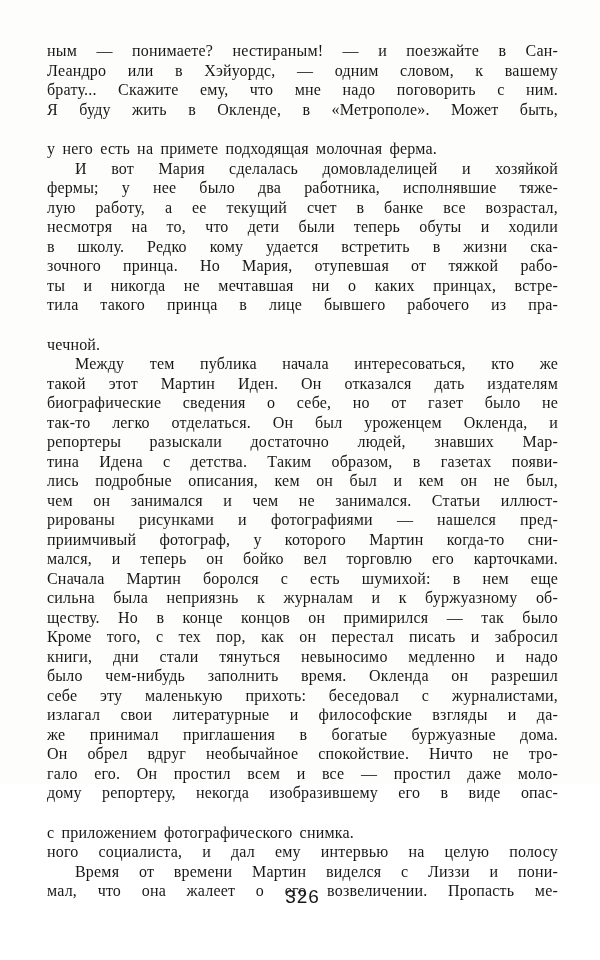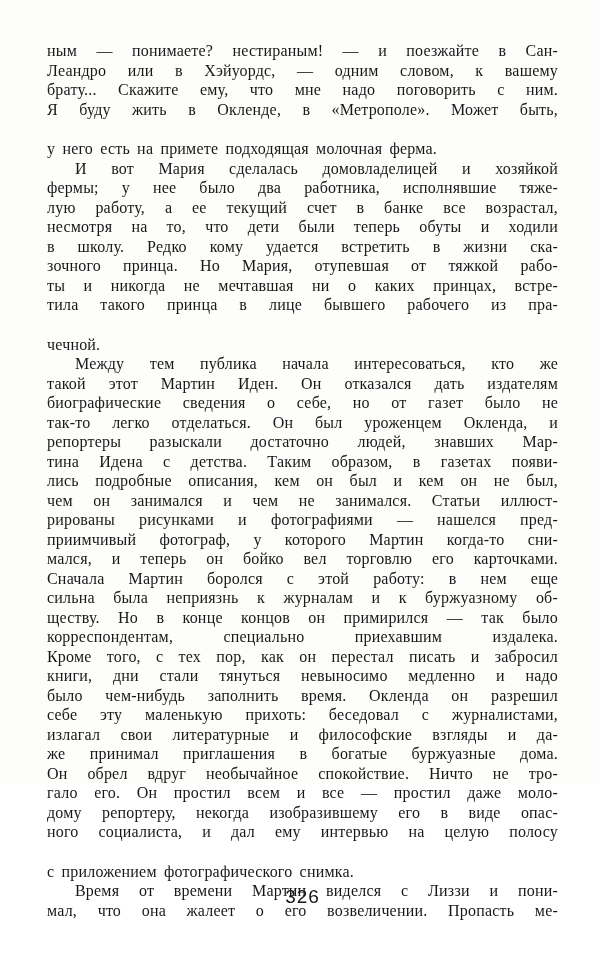--- a/index.html
+++ b/index.html
@@ -79,32 +79,31 @@
       <div class="line">такой этот Мартин Иден. Он отказался дать издателям</div>
       <div class="line">биографические сведения о себе, но от газет было не</div>
       <div class="line">так-то легко отделаться. Он был уроженцем Окленда, и</div>
       <div class="line">репортеры разыскали достаточно людей, знавших Мар-</div>
       <div class="line">тина Идена с детства. Таким образом, в газетах появи-</div>
       <div class="line">лись подробные описания, кем он был и кем он не был,</div>
       <div class="line">чем он занимался и чем не занимался. Статьи иллюст-</div>
       <div class="line">рированы рисунками и фотографиями — нашелся пред-</div>
       <div class="line">приимчивый фотограф, у которого Мартин когда-то сни-</div>
       <div class="line">мался, и теперь он бойко вел торговлю его карточками.</div>
-      <div class="line">Сначала Мартин боролся с этой работу: в нем еще</div>
+      <div class="line">Сначала Мартин боролся с есть шумихой: в нем еще</div>
       <div class="line">сильна была неприязнь к журналам и к буржуазному об-</div>
       <div class="line">ществу. Но в конце концов он примирился — так было</div>
-      <div class="line">корреспондентам, специально приехавшим издалека.</div>
       <div class="line">Кроме того, с тех пор, как он перестал писать и забросил</div>
       <div class="line">книги, дни стали тянуться невыносимо медленно и надо</div>
       <div class="line">было чем-нибудь заполнить время. Окленда он разрешил</div>
       <div class="line">себе эту маленькую прихоть: беседовал с журналистами,</div>
       <div class="line">излагал свои литературные и философские взгляды и да-</div>
       <div class="line">же принимал приглашения в богатые буржуазные дома.</div>
       <div class="line">Он обрел вдруг необычайное спокойствие. Ничто не тро-</div>
       <div class="line">гало его. Он простил всем и все — простил даже моло-</div>
       <div class="line">дому репортеру, некогда изобразившему его в виде опас-</div>
+      <div class="line left-last">с приложением фотографического снимка.</div>
       <div class="line">ного социалиста, и дал ему интервью на целую полосу</div>
-      <div class="line left-last">с приложением фотографического снимка.</div>
       <div class="line indent">Время от времени Мартин виделся с Лиззи и пони-</div>
       <div class="line">мал, что она жалеет о его возвеличении. Пропасть ме-</div>
     </div>
   <div class="page-number" style="color: rgb(24, 24, 24);">326</div>
 </div>
 
 </body></html>

